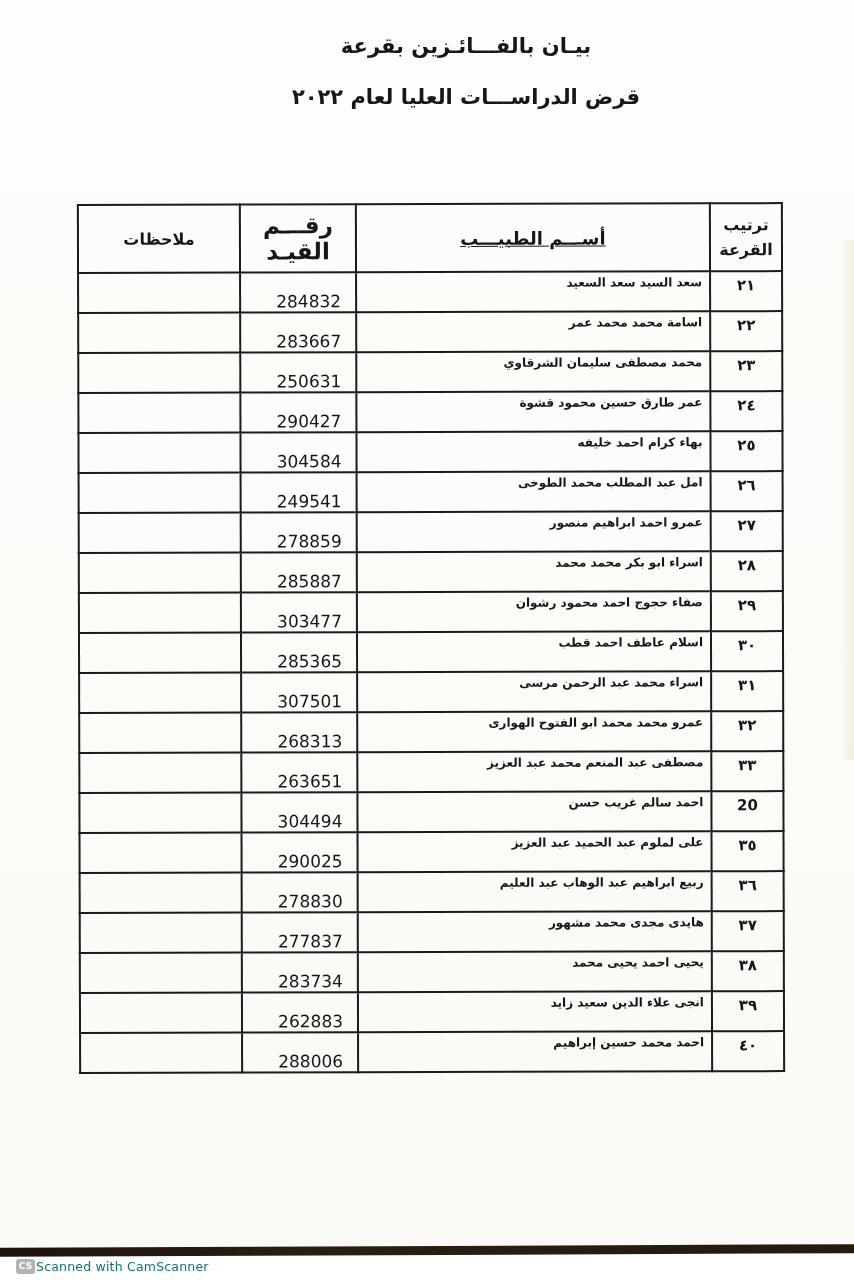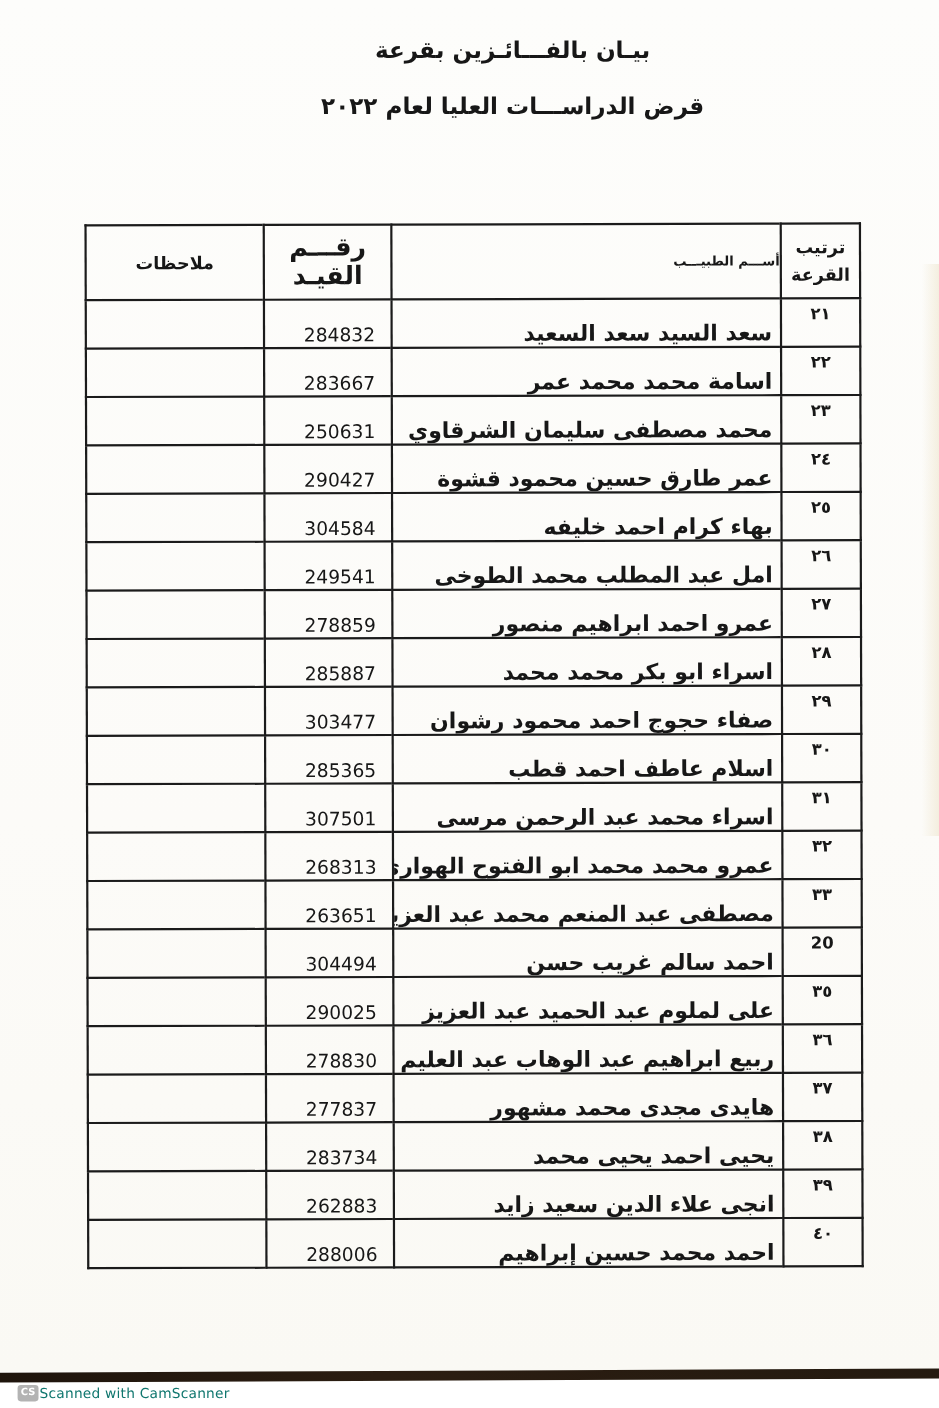--- a/index.html
+++ b/index.html
@@ -55,35 +55,36 @@
     border: 2px solid #1b1b1b;
     color: #171717;
     overflow: hidden;
   }
   tr.header-row th { height: 68px; vertical-align: middle; }
   th.h-order {
     font-size: 16px; font-weight: bold;
     text-align: center; line-height: 1.55;
     padding-top: 2px;
   }
-  th.h-name { font-size: 12px; font-weight: bold; text-align: right; }
+  th.h-name { font-size: 18px; font-weight: bold; text-align: center; text-decoration: underline; }
   th.h-reg  { font-size: 23px; font-weight: bold; text-align: center; margin-top: 17px; }
   th.h-notes{ font-size: 16px; font-weight: bold; text-align: center; }
   tr.data-row td { height: 40px; }
   td.c-order {
     vertical-align: top; text-align: center;
     font-size: 15px; font-weight: bold;
     padding-top: 4px;
     margin-top: 12px;
   }
   td.c-name {
     vertical-align: top; text-align: right;
-    font-size: 20px; font-weight: bold;
-    padding-right: 7px; padding-top: 18px;
+    font-size: 12px; font-weight: bold;
+    padding-right: 7px; padding-top: 3px;
     white-space: nowrap;
+    border-radius: 18px;
   }
   td.c-reg {
     vertical-align: bottom;
     direction: ltr; text-align: right;
     font-size: 17px; font-weight: 500;
     padding-right: 14px; padding-bottom: 0px;
     color: #222;
   }
   td.c-notes { vertical-align: middle; }
   .scan-band {

